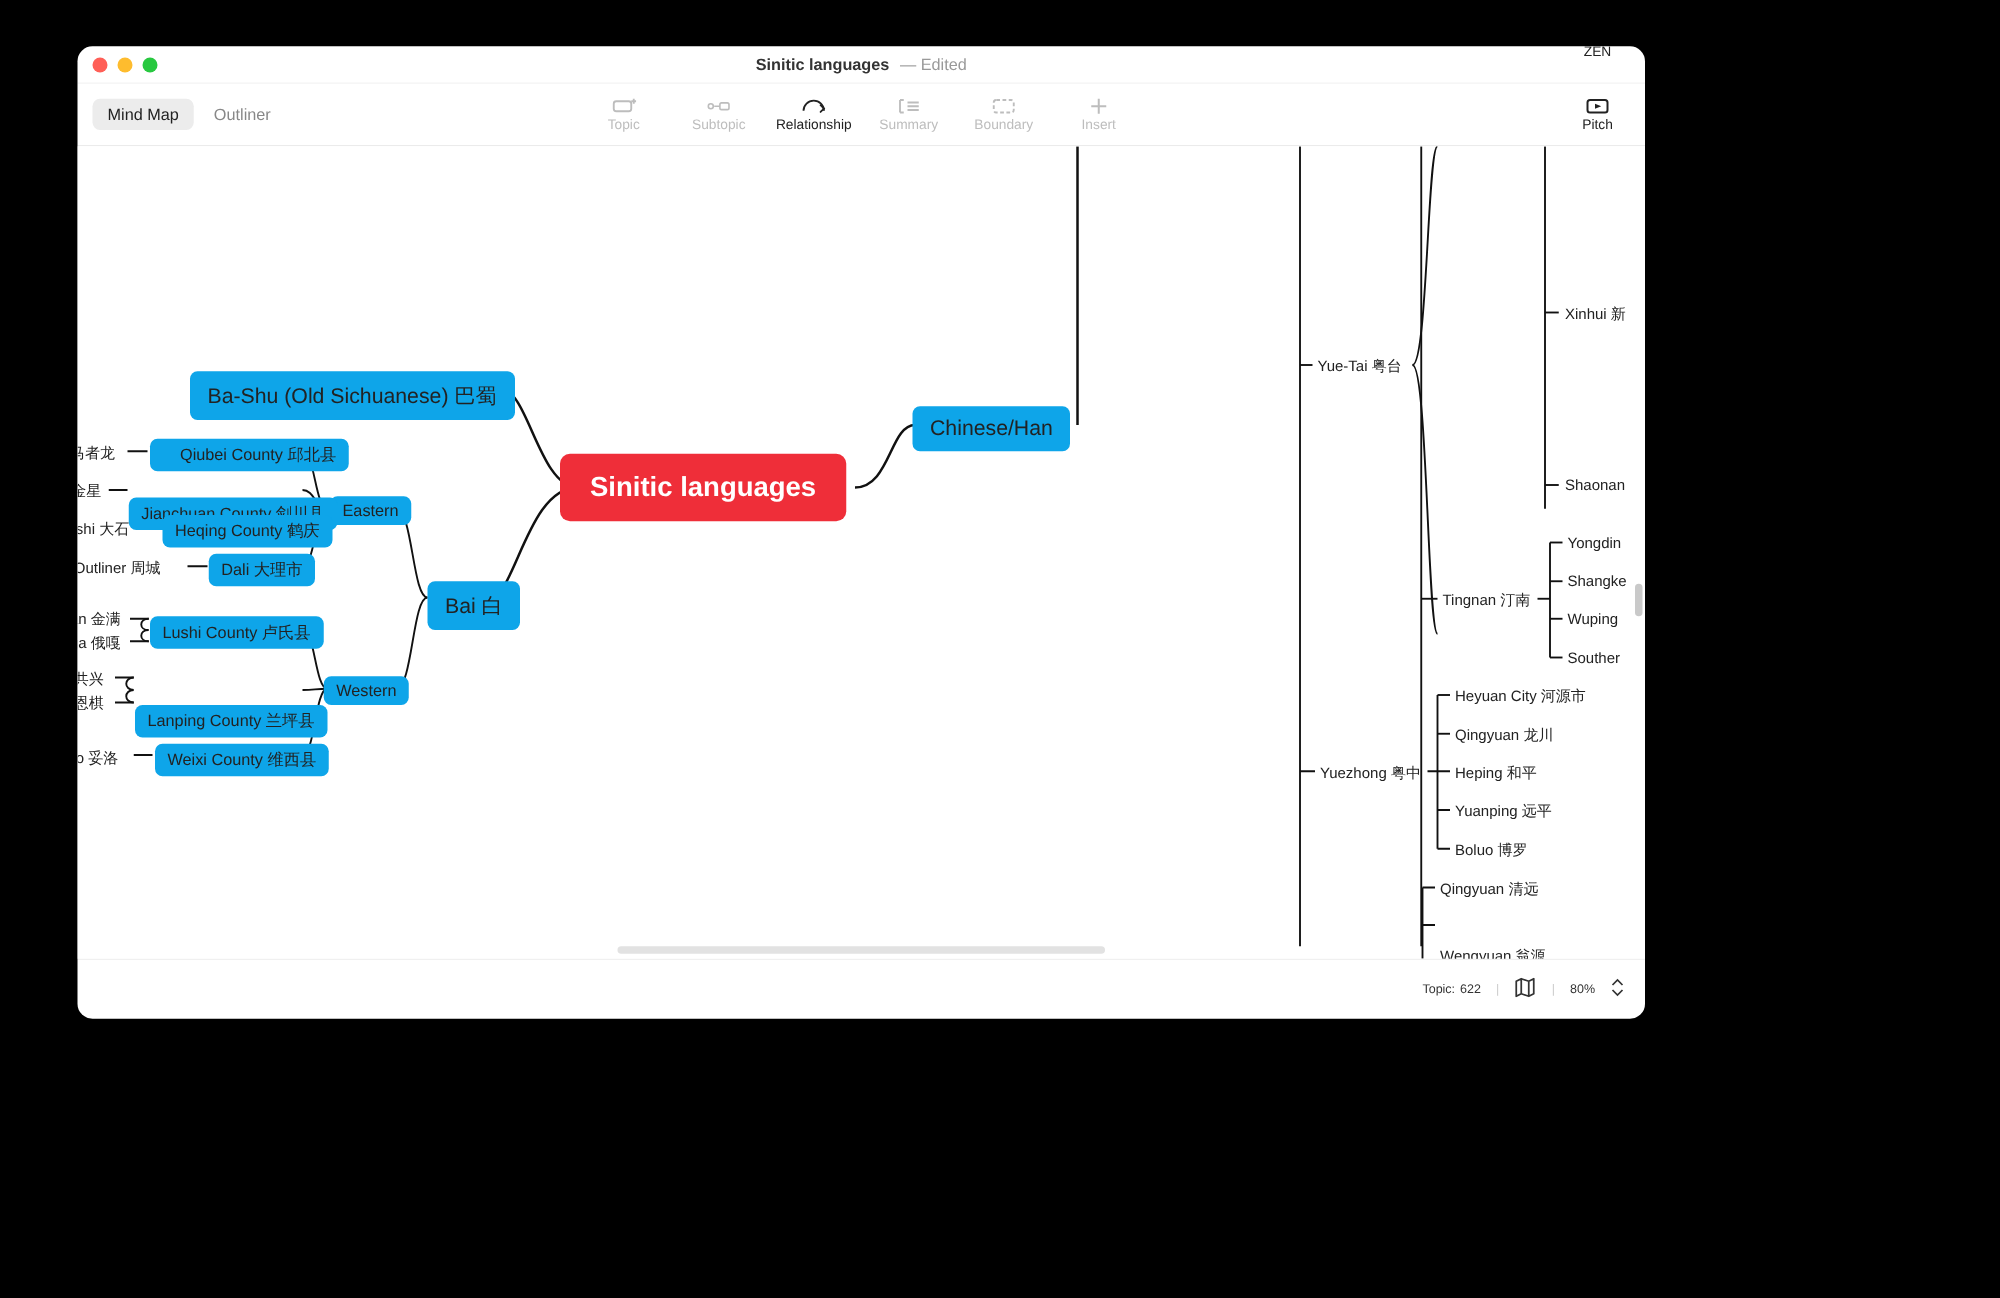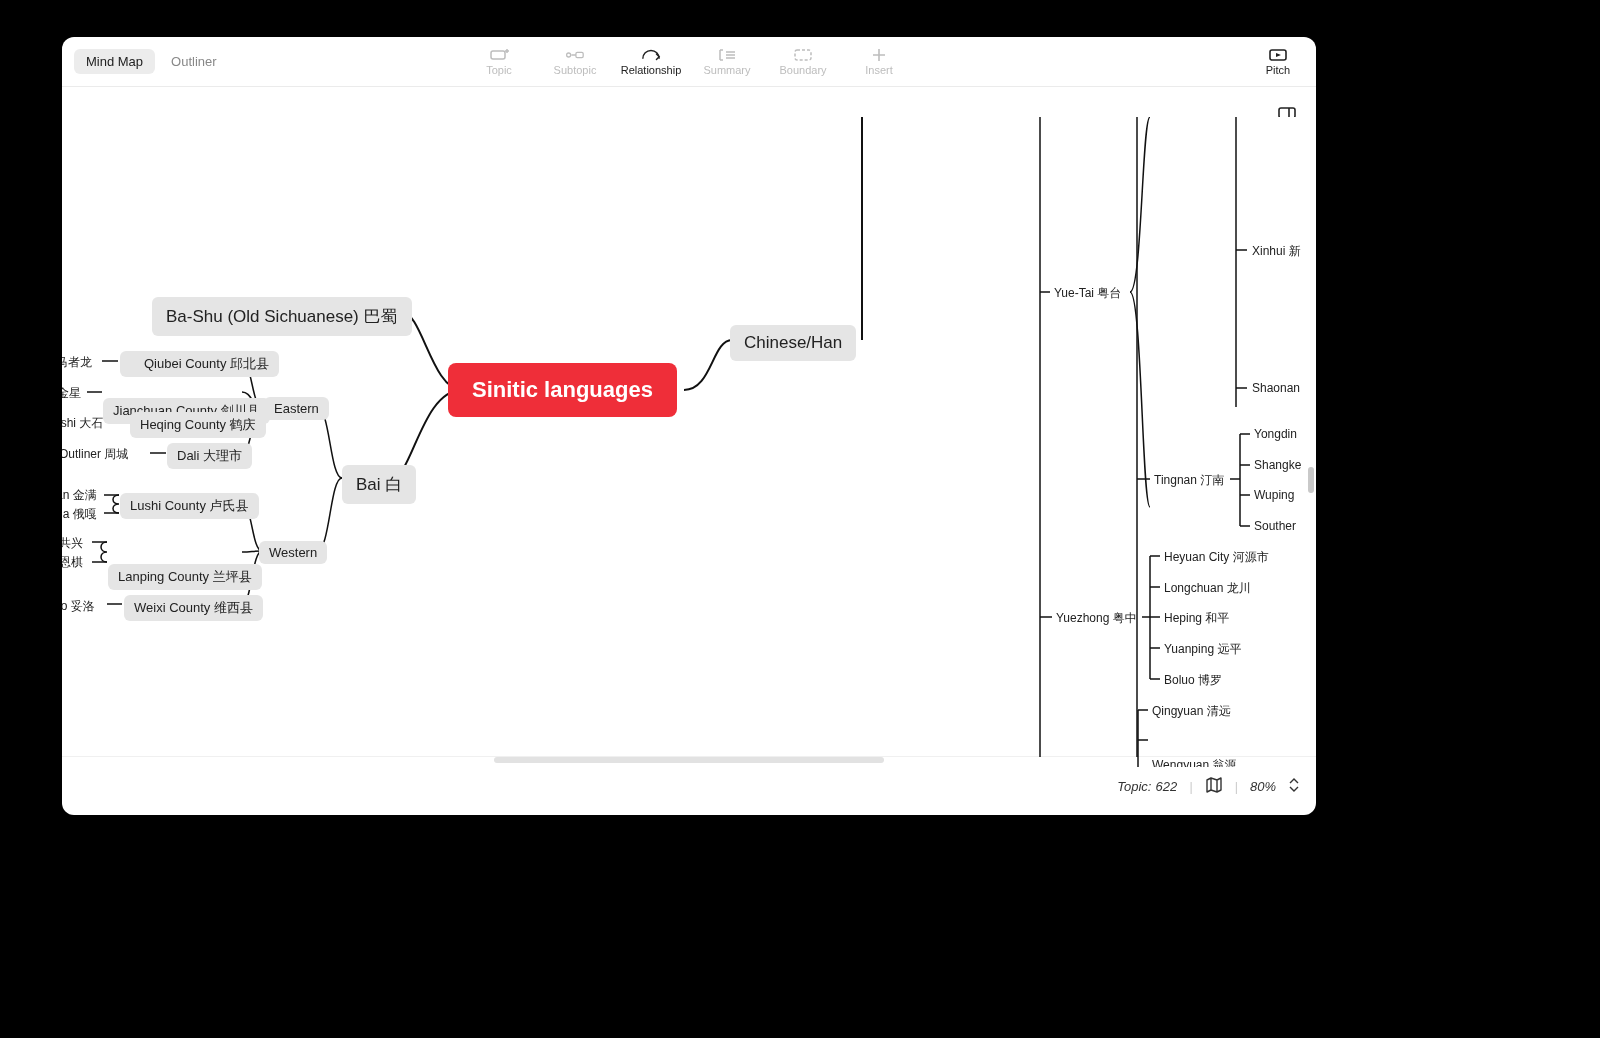--- a/index.html
+++ b/index.html
@@ -31,48 +31,59 @@
   }
   .view-btn.active { background: #ececec; color: #222; font-weight: 500; }
   .tool-center { position: absolute; left: 50%; transform: translateX(-50%); display: flex; gap: 22px; }
   .tool-item { display: flex; flex-direction: column; align-items: center; gap: 2px; font-size: 11px; color: #bdbdbd; cursor: pointer; width: 54px; }
   .tool-item.enabled { color: #222; }
   .tool-item .ico { width: 20px; height: 14px; display: flex; align-items: center; justify-content: center; }
   .tool-right { margin-left: auto; display: flex; gap: 30px; align-items: center; flex-direction: column; }
   .tool-right .tool-item { width: auto; min-width: 34px; }
   .canvas { position: absolute; left: 0; right: 0; top: 80px; bottom: 48px; overflow: hidden; background: #fff; }
   .node {
-    position: absolute; background: #e5e5e5; border-radius: 6px; padding: 4px 10px;
+    position: absolute; background: #0ea5e9; border-radius: 6px; padding: 4px 10px;
     font-size: 13px; color: #222; white-space: nowrap;
   }
   .node.big { font-size: 17px; padding: 8px 14px; }
   .node.root {
     background: #ef2e39; color: #fff; font-size: 22px; font-weight: 600;
     padding: 14px 24px; border-radius: 8px;
   }
   .leaf { position: absolute; font-size: 12px; color: #222; white-space: nowrap; }
   .hscroll {
     position: absolute; left: 50%; transform: translateX(-50%); bottom: 52px;
     width: 390px; height: 6px; background: #e2e2e2; border-radius: 3px;
   }
   .statusbar {
-    position: absolute; left: 0; right: 0; bottom: 0; height: 59px;
+    position: absolute; left: 0; right: 0; bottom: 0; height: 48px;
     display: flex; align-items: center; justify-content: flex-end; padding: 0 16px;
-    gap: 12px; font-size: 13px; color: #333; border-top: 1px solid rgba(0,0,0,.06); font-style: italic;
+    gap: 12px; font-size: 10px; color: #333; border-top: 1px solid rgba(0,0,0,.06);
   }
   .sep { color: #ccc; }
   svg.connectors { position: absolute; left:0; top:0; }
   .vscroll { position:absolute; right:2px; top:350px; width:6px; height:26px; background:#c9c9c9; border-radius:3px; }
 </style>
 </head>
 <body>
 
 <div class="stage">
   <div class="window">
 
+    <div class="titlebar">
+      <div class="traffic">
+        <span class="dot-close"></span>
+        <span class="dot-min"></span>
+        <span class="dot-max"></span>
+      </div>
+      <div>
+        <span class="titlebar-title">Sinitic languages</span>
+        <span class="titlebar-edited">— Edited</span>
+      </div>
+    </div>
 
     <div class="toolbar">
       <div class="view-switch">
         <div class="view-btn active">Mind Map</div>
         <div class="view-btn">Outliner</div>
       </div>
 
       <div class="tool-center">
         <div class="tool-item">
           <div class="ico">
@@ -275,21 +286,21 @@
       <div class="leaf" style="left:1190px; top:264px;">Shaonan</div>
 
       <div class="leaf" style="left:1092px; top:355px;">Tingnan 汀南</div>
       <div class="leaf" style="left:1192px; top:310px;">Yongdin</div>
       <div class="leaf" style="left:1192px; top:341px;">Shangke</div>
       <div class="leaf" style="left:1192px; top:371px;">Wuping</div>
       <div class="leaf" style="left:1192px; top:402px;">Souther</div>
 
       <div class="leaf" style="left:994px; top:493px;">Yuezhong 粤中</div>
       <div class="leaf" style="left:1102px; top:432px;">Heyuan City 河源市</div>
-      <div class="leaf" style="left:1102px; top:463px;">Longchuan 龙川</div>
+      <div class="leaf" style="left:1102px; top:463px;">Qingyuan 龙川</div>
       <div class="leaf" style="left:1102px; top:493px;">Heping 和平</div>
       <div class="leaf" style="left:1102px; top:524px;">Yuanping 远平</div>
       <div class="leaf" style="left:1102px; top:555px;">Boluo 博罗</div>
 
       <div class="leaf" style="left:1090px; top:586px;">Qingyuan 清远</div>
       <div class="leaf" style="left:1090px; top:616px;margin-top:24px;">Wengyuan 翁源</div>
 
       <div class="vscroll"></div>
     </div>
 

